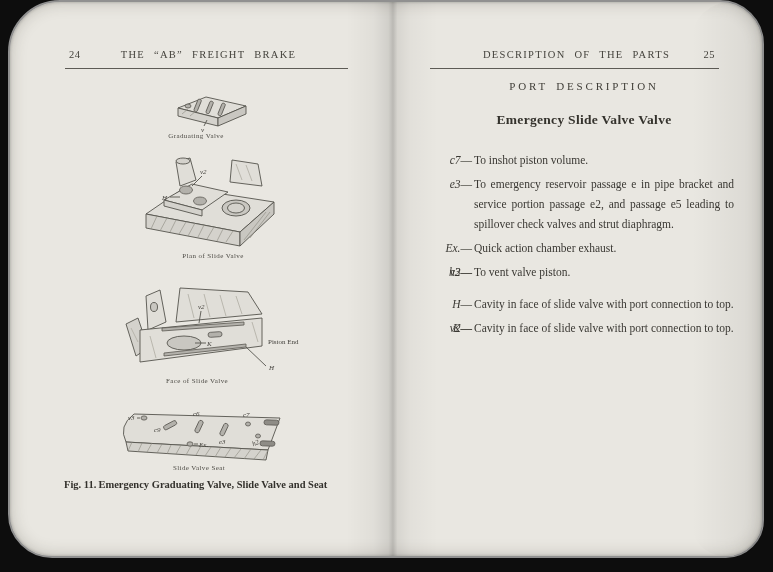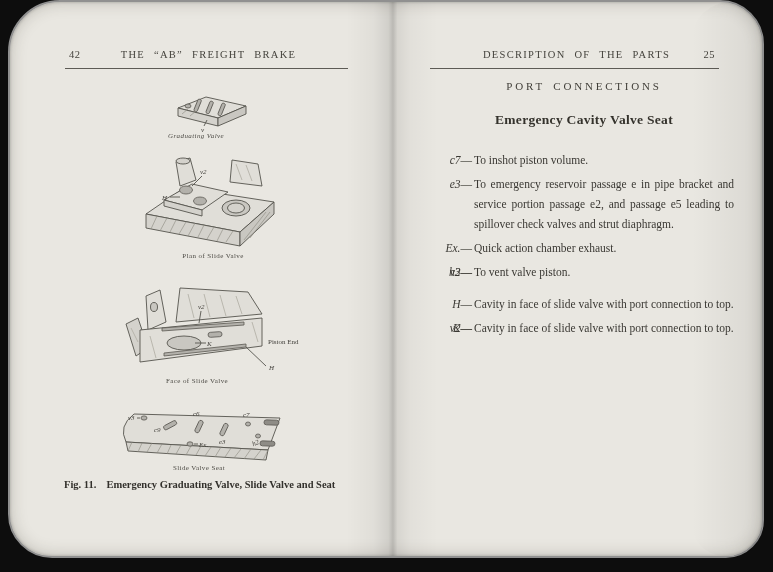--- a/index.html
+++ b/index.html
@@ -62,61 +62,61 @@
   
   .figure { position:absolute; }
   .fig-cap {
     position:absolute; transform:translateX(-50%);
     font-size:7px; letter-spacing:.4px; color:#4e4c46; white-space:nowrap;
   }
   .fig-main {
     position:absolute; left:54px; top:477px; width:300px;
     font-size:10.5px; font-weight:bold; color:#33312c; white-space:nowrap;
   }
-  .fig-main .fig-no { margin-right:10px; }
+  .fig-main .fig-no { margin-right:2px; }
 
   svg { display:block; }
   .ln   { stroke:#55534d; stroke-width:.9; fill:none; }
   .face1 { fill:#e0ded8; stroke:#55534d; stroke-width:.9; }
   .face2 { fill:#d4d2cc; stroke:#55534d; stroke-width:.9; }
   .face3 { fill:#c9c7c1; stroke:#55534d; stroke-width:.9; }
   .port  { fill:#b3b1ab; stroke:#5a5852; stroke-width:.8; }
   .dark  { fill:#8e8c86; stroke:#5a5852; stroke-width:.8; }
   .hatch { stroke:#8b897f; stroke-width:.6; }
   .streak{ stroke:#aeaca2; stroke-width:.8; }
   .figlbl { font-size:7px; font-style:italic; fill:#45433e; font-family:"Liberation Serif", serif; }
   .figlbl.roman { font-style:normal; }
 </style>
 </head>
 <body>
 
 <div class="scan">
   <div class="spread">
 
     <div class="running-head rh-left">
-      <span class="pnum">42</span>
+      <span class="pnum">24</span>
       <span class="head-title">THE “AB” FREIGHT BRAKE</span>
     </div>
 
     <div class="figure" style="left:150px; top:90px;">
       <svg width="110" height="42" viewBox="0 0 110 42">
         <polygon class="face1" points="18,16 46,5 86,14 58,26"></polygon>
         <polygon class="face2" points="18,16 58,26 58,34 18,24"></polygon>
         <polygon class="face3" points="58,26 86,14 86,22 58,34"></polygon>
         <ellipse class="port" cx="28" cy="14" rx="3" ry="2"></ellipse>
         <rect class="port" x="36" y="7" width="3.6" height="13" rx="1.5" transform="rotate(22 38 13)"></rect>
         <rect class="port" x="48" y="9" width="3.6" height="13" rx="1.5" transform="rotate(22 50 15)"></rect>
         <rect class="port" x="60" y="11" width="3.6" height="13" rx="1.5" transform="rotate(22 62 17)"></rect>
         <line class="hatch" x1="22" y1="22" x2="28" y2="17"></line>
         <line class="hatch" x1="30" y1="24" x2="36" y2="19"></line>
         <line class="ln" x1="44" y1="34" x2="47" y2="28"></line>
         <text class="figlbl" x="41" y="40">v</text>
       </svg>
     </div>
-    <div class="fig-cap" style="left:186px; top:130px;font-style:italic;">Graduating Valve</div>
+    <div class="fig-cap" style="left:186px; top:130px;">Graduating Valve</div>
 
     <div class="figure" style="left:130px; top:150px;">
       <svg width="140" height="100" viewBox="0 0 140 100">
 
         <polygon class="face1" points="36,10 50,6 56,28 40,34"></polygon>
         <ellipse class="face2" cx="43" cy="9" rx="7" ry="3"></ellipse>
         <polygon class="face1" points="92,8 118,12 122,34 90,30"></polygon>
         <line class="streak" x1="96" y1="12" x2="102" y2="28"></line>
         <line class="streak" x1="106" y1="13" x2="112" y2="29"></line>
 
@@ -232,23 +232,23 @@
     <div class="fig-main">
       <span class="fig-no">Fig. 11.</span><span>Emergency Graduating Valve, Slide Valve and Seat</span>
     </div>
 
     <div class="running-head rh-right">
       <span class="head-title">DESCRIPTION OF THE PARTS</span>
       <span class="pnum">25</span>
     </div>
 
     <div class="right-col">
-      <div class="section-title">PORT CONNECTIONS</div>
-
-      <div class="subhead first">Emergency Cavity Valve Seat</div>
+      <div class="section-title">PORT DESCRIPTION</div>
+
+      <div class="subhead first">Emergency Slide Valve Valve</div>
 
       <div class="def-list">
         <div class="def-item">
           <span class="def-label"><span class="li">c7</span><span>—</span></span>
           <span class="def-text">To inshot piston volume.</span>
         </div>
         <div class="def-item">
           <span class="def-label"><span class="li">e3</span><span>—</span></span>
           <span class="def-text">To emergency reservoir passage e in pipe bracket and service portion passage e2, and passage e5 leading to spillover check valves and strut diaphragm.</span>
         </div>

